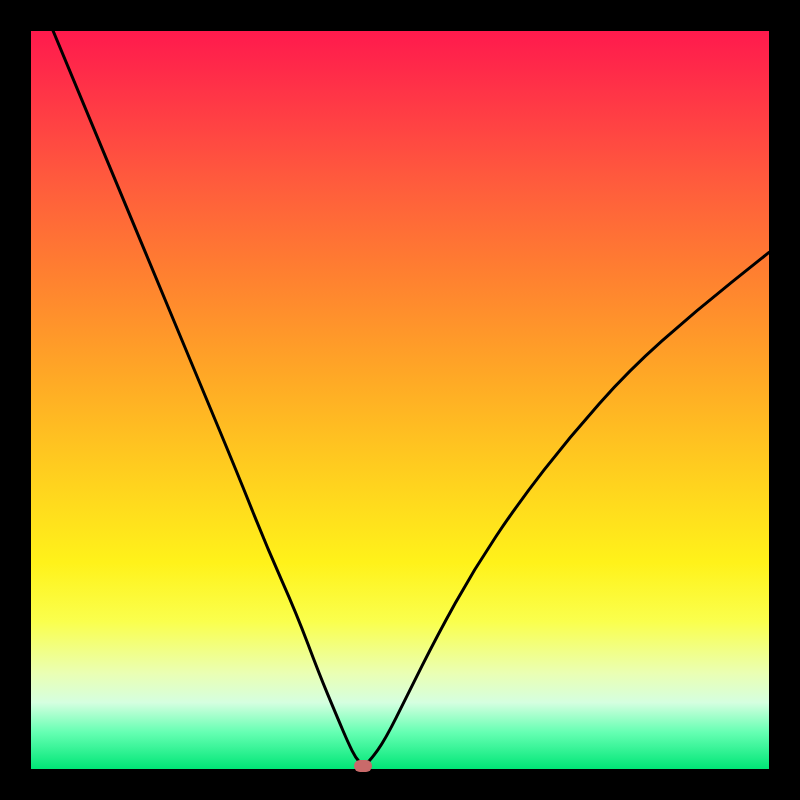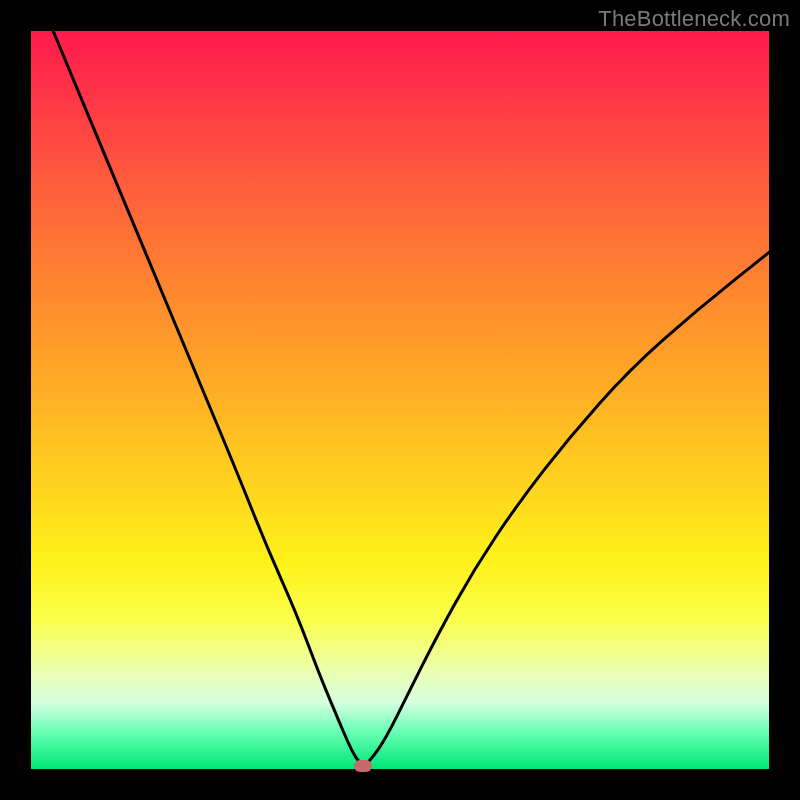--- a/index.html
+++ b/index.html
@@ -66,14 +66,13 @@
 </head>
 <body>
 
 <div class="chart-wrap">
   <div class="plot-area">
     <svg class="curve" viewBox="0 0 738 738" preserveAspectRatio="none">
       <path id="curve-path" fill="none" stroke="#000000" stroke-width="3" stroke-linejoin="round" stroke-linecap="round" d="M 22.14 0 Q 59.04 88.55999999999995 77.49 132.83999999999997 Q 95.94 177.12 114.39 221.4 Q 132.84 265.68 151.29000000000002 309.96000000000004 Q 169.74 354.24 188.19 398.52 Q 206.64000000000001 442.8 221.4 479.70000000000005 Q 236.16 516.6 250.92000000000002 549.81 Q 265.68 583.02 276.75 612.54 Q 287.82 642.06 297.04499999999996 664.2 Q 306.27 686.34 311.80499999999995 699.255 Q 317.34 712.17 321.03 719.55 Q 324.72 726.93 328.41 730.989 Q 332.1 735.048 335.79 732.096 Q 339.48 729.144 346.86 718.812 Q 354.24 708.48 365.31 686.34 Q 376.38 664.2 391.14 634.6800000000001 Q 405.90000000000003 605.16 424.35 571.95 Q 442.8 538.74 464.94000000000005 505.53 Q 487.08000000000004 472.32 512.9100000000001 439.11 Q 538.74 405.9 568.26 372.68999999999994 Q 597.7800000000001 339.47999999999996 630.99 309.96 Q 664.2 280.44 701.1 250.92 T 738 221.39999999999998"></path>
     </svg>
     <div id="marker" class="marker" style="left: 332.1px; top: 735.048px; background: rgb(201, 106, 106);"></div>
   </div>
-  <div class="watermark">TheBottleneck.com</div>
 </div>
 
 </body></html>

